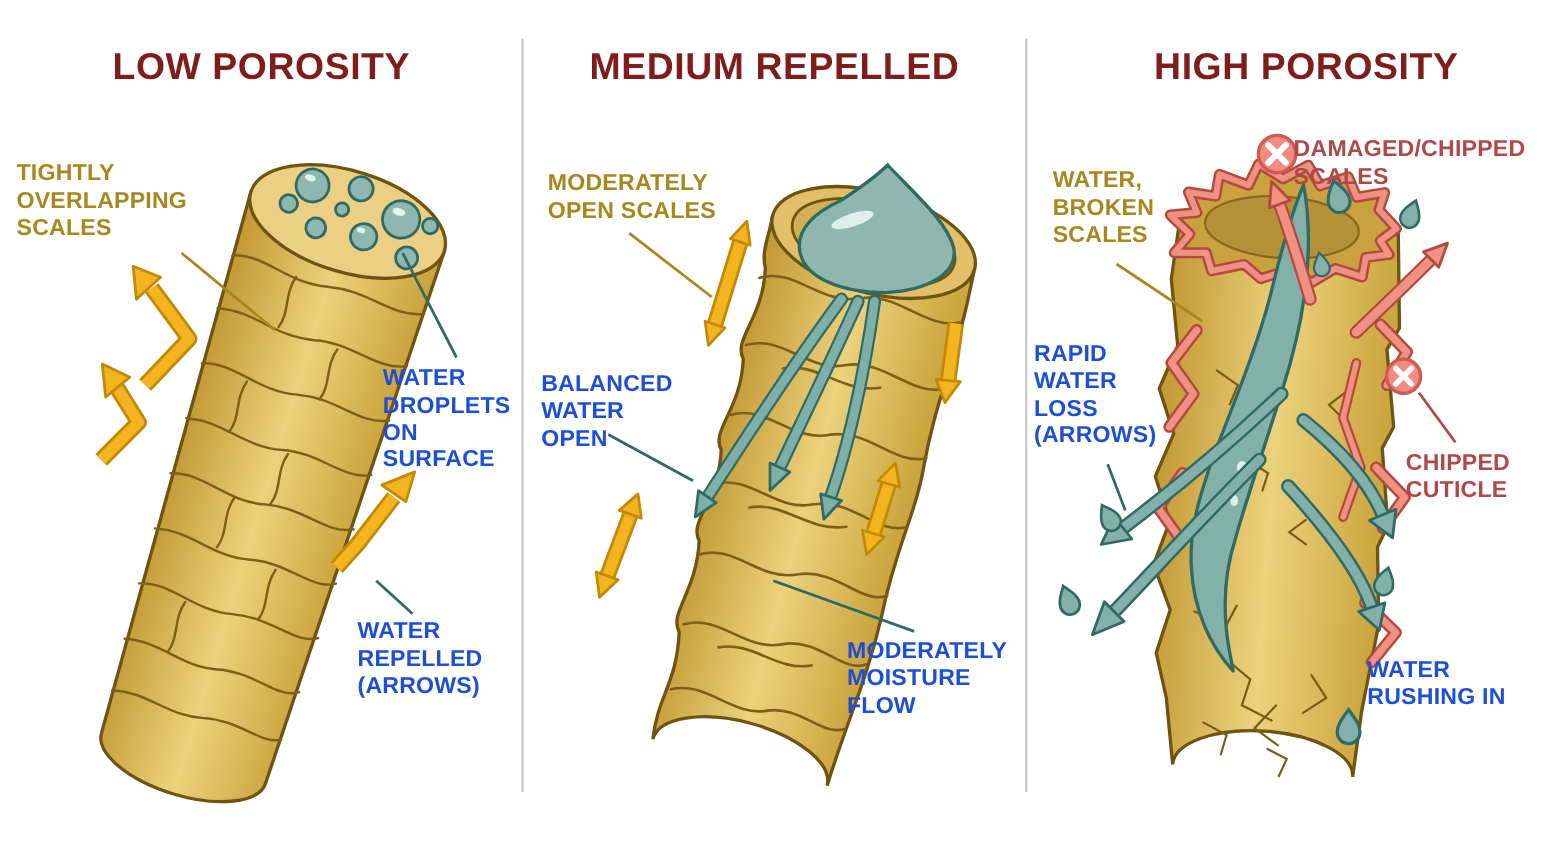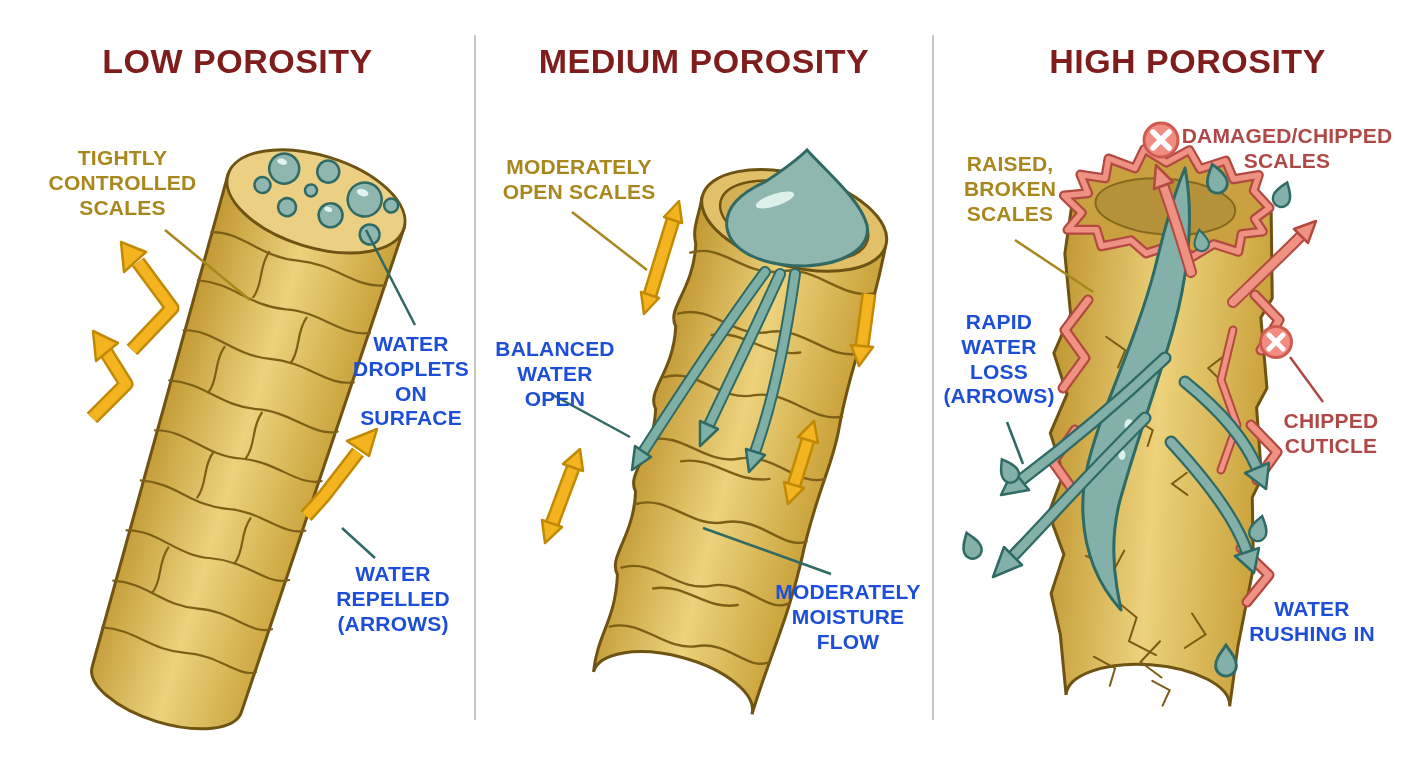--- a/index.html
+++ b/index.html
@@ -7,21 +7,21 @@
     width:1408px;height:768px;position:relative;overflow:hidden;
     background:#ffffff;
     font-family:"Liberation Sans","DejaVu Sans",sans-serif;
   }
   .panel-title{
     position:absolute;top:42px;text-align:center;
     font-size:34px;font-weight:bold;color:#7f1d1d;letter-spacing:.5px;
   }
   .lbl{
     position:absolute;font-weight:bold;font-size:21px;line-height:1.18;
-    text-align:center;white-space:pre-line;letter-spacing:.2px;
+    white-space:pre-line;letter-spacing:.2px;
   }
   .gold{color:#a8871e}
   .teal{color:#1d4ed8}
   .red{color:#b04848}
   .sep{position:absolute;top:35px;height:685px;width:2px;background:#c7c7c7;}
   svg.art{position:absolute;top:0;}
 </style>
 </head>
 <body>
 
@@ -288,44 +288,44 @@
 
   <line x1="82" y1="240" x2="160" y2="292" stroke="#a8871e" stroke-width="2.5"></line>
   <line x1="74" y1="422" x2="90" y2="464" stroke="#2f6a64" stroke-width="2.5"></line>
   <line x1="357" y1="357" x2="390" y2="402" stroke="#b04848" stroke-width="2.5"></line>
 </svg>
 
 <div class="sep" style="left:474px"></div>
 <div class="sep" style="left:932px"></div>
 
 <div class="panel-title" style="left:0;width:475px">LOW POROSITY</div>
-<div class="panel-title" style="left:475px;width:458px">MEDIUM POROSITY</div>
+<div class="panel-title" style="left:475px;width:458px">MEDIUM REPELLED</div>
 <div class="panel-title" style="left:933px;width:509px">HIGH POROSITY</div>
 
 <div class="lbl gold" style="left:15px;top:146px;width:215px">TIGHTLY
-CONTROLLED
+OVERLAPPING
 SCALES</div>
 <div class="lbl teal" style="left:348px;top:332px;width:126px">WATER
 DROPLETS
 ON
 SURFACE</div>
 <div class="lbl teal" style="left:325px;top:562px;width:136px">WATER
 REPELLED
 (ARROWS)</div>
 
 <div class="lbl gold" style="left:498px;top:155px;width:162px">MODERATELY
 OPEN SCALES</div>
 <div class="lbl teal" style="left:492px;top:337px;width:126px">BALANCED
 WATER
 OPEN</div>
 <div class="lbl teal" style="left:770px;top:580px;width:156px">MODERATELY
 MOISTURE
 FLOW</div>
 
-<div class="lbl gold" style="left:957px;top:152px;width:106px">RAISED,
+<div class="lbl gold" style="left:957px;top:152px;width:106px">WATER,
 BROKEN
 SCALES</div>
 <div class="lbl red" style="left:1176px;top:124px;width:222px">DAMAGED/CHIPPED
 SCALES</div>
 <div class="lbl teal" style="left:940px;top:310px;width:118px">RAPID
 WATER
 LOSS
 (ARROWS)</div>
 <div class="lbl red" style="left:1278px;top:409px;width:106px">CHIPPED
 CUTICLE</div>

